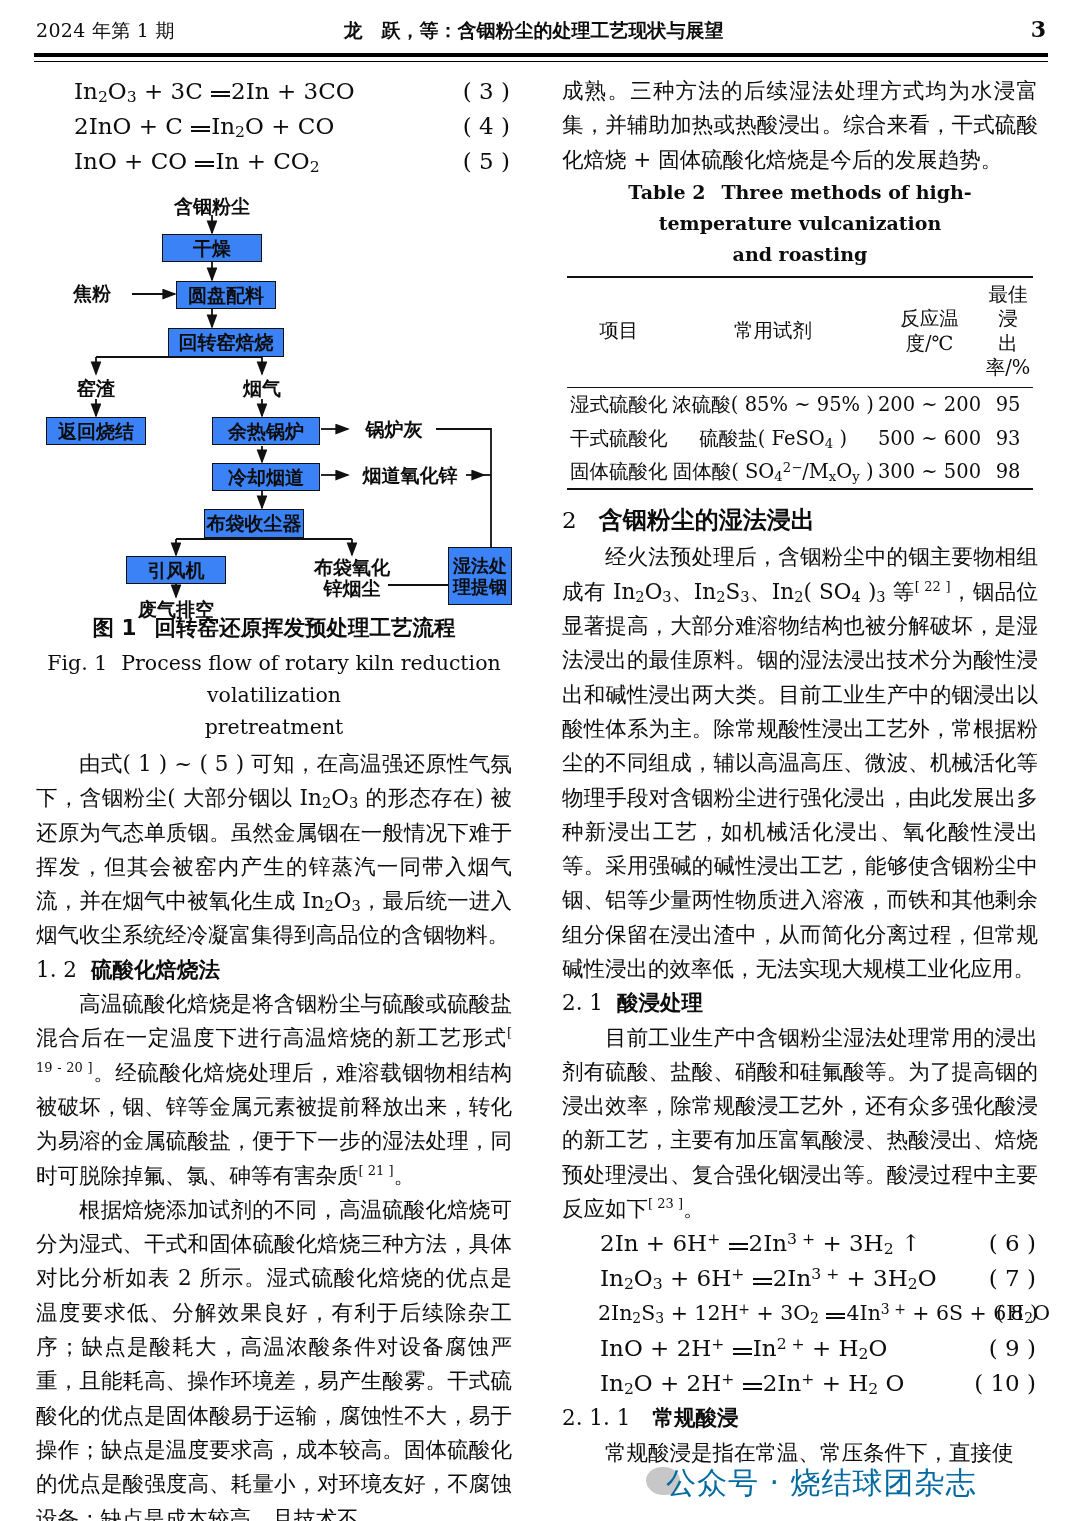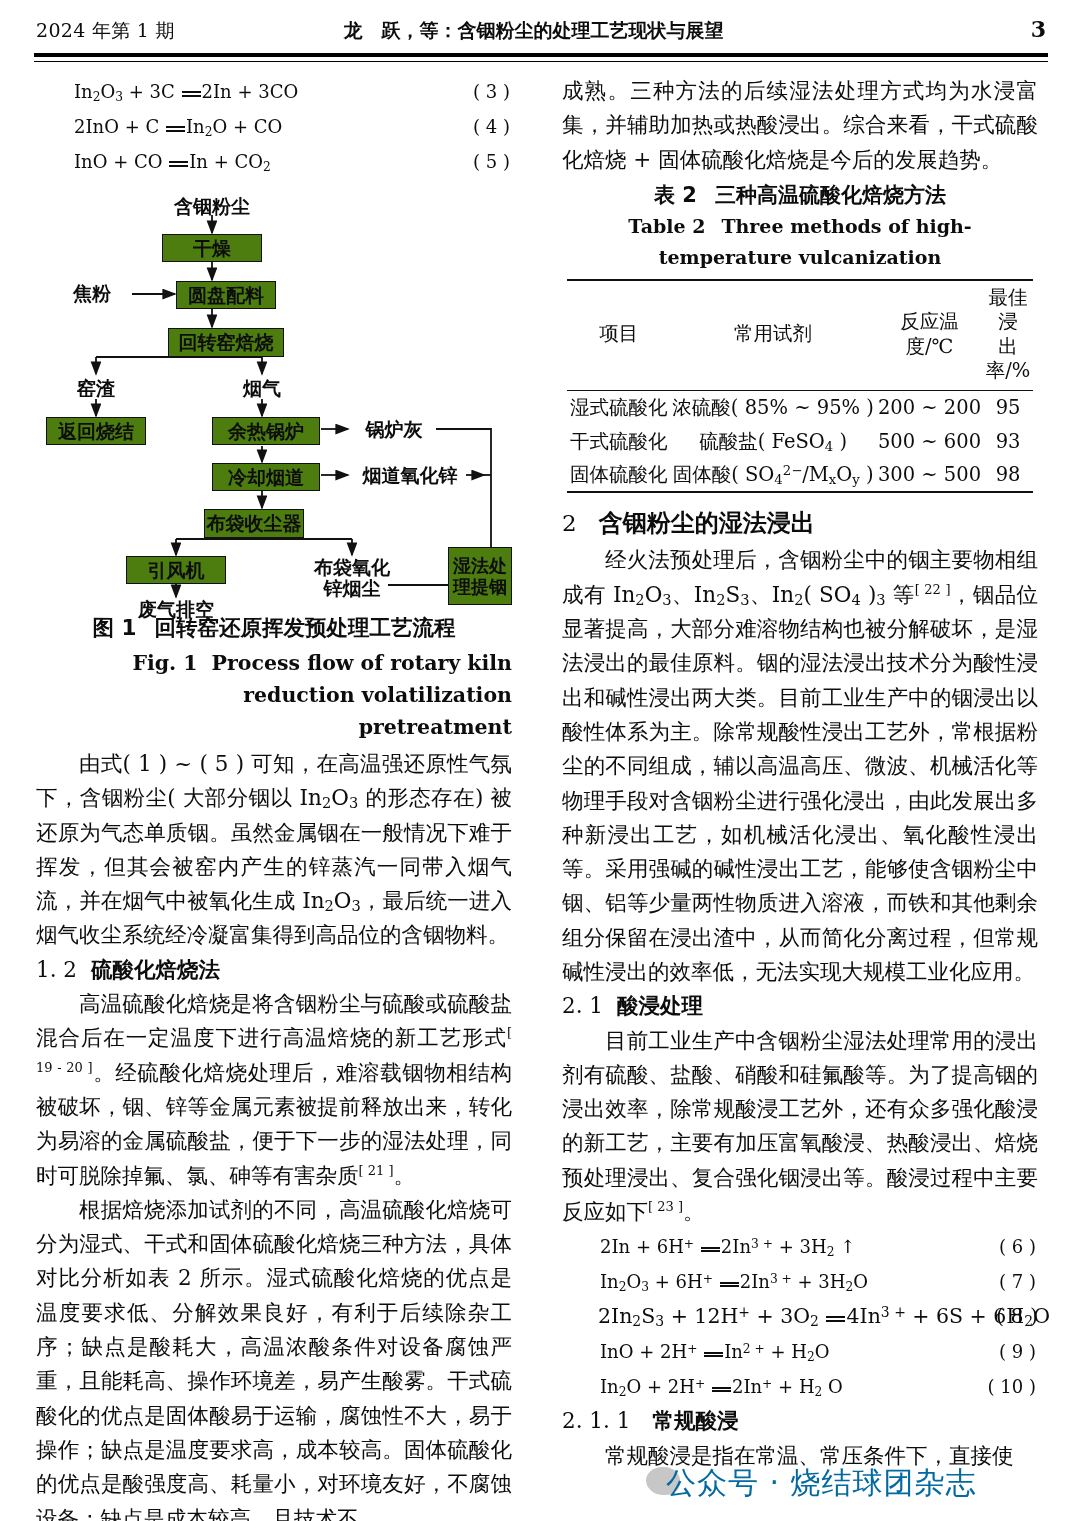--- a/index.html
+++ b/index.html
@@ -117,21 +117,21 @@
   sup.chg {
     font-size: 0.68em;
     vertical-align: 0.45em;
     line-height: 0;
   }
 
   
   .eq-list { margin: 0; }
   .eq-row {
     position: relative;
-    font-size: 18px;
+    font-size: 23px;
     line-height: 35px;
     white-space: nowrap;
   }
   .eq-row .eq-body {
     display: inline-block;
     margin-left: 38px;
   }
   .eq-row .eq-num {
     position: absolute;
     right: 2px;
@@ -173,21 +173,21 @@
     position: absolute;
     border: 1.6px solid #111;
     box-sizing: border-box;
     display: flex;
     align-items: center;
     justify-content: center;
     font-size: 19px;
     font-weight: bold;
     font-family: "DejaVu Serif", "Liberation Serif", serif;
     line-height: 1.18;
-    background: #4d7c0f;
+    background: #3b82f6;
     text-align: center;
   }
   .label {
     position: absolute;
     font-size: 19px;
     font-weight: bold;
     font-family: "DejaVu Serif", "Liberation Serif", serif;
     line-height: 1.18;
     white-space: nowrap;
     text-align: center;
@@ -201,23 +201,23 @@
   .fig-cap-cn {
     text-align: center;
     font-size: 21.5px;
     font-weight: bold;
     font-family: "DejaVu Sans", "Liberation Sans", sans-serif;
     margin: 2px 0 4px 0;
     line-height: 30px;
   }
   .fig-cap-cn .g { display: inline-block; width: 18px; }
   .fig-cap-en {
-    text-align: right;
+    text-align: center;
     font-size: 20.5px;
-    font-weight: bold;
+    font-weight: normal;
     line-height: 32px;
     margin: 0 0 4px 0;
   }
   .fig-cap-en .g { display: inline-block; width: 14px; }
 
   
   .tbl-cap-cn {
     text-align: center;
     font-size: 21px;
     font-weight: bold;
@@ -423,26 +423,24 @@
 
   <p class="body indent">高温硫酸化焙烧是将含铟粉尘与硫酸或硫酸盐混合后在一定温度下进行高温焙烧的新工艺形式<sup class="ref">[ 19 - 20 ]</sup>。经硫酸化焙烧处理后，难溶载铟物相结构被破坏，铟、锌等金属元素被提前释放出来，转化为易溶的金属硫酸盐，便于下一步的湿法处理，同时可脱除掉氟、氯、砷等有害杂质<sup class="ref">[ 21 ]</sup>。</p>
 
   <p class="body indent">根据焙烧添加试剂的不同，高温硫酸化焙烧可分为湿式、干式和固体硫酸化焙烧三种方法，具体对比分析如表 2 所示。湿式硫酸化焙烧的优点是温度要求低、分解效果良好，有利于后续除杂工序；缺点是酸耗大，高温浓酸条件对设备腐蚀严重，且能耗高、操作环境差，易产生酸雾。干式硫酸化的优点是固体酸易于运输，腐蚀性不大，易于操作；缺点是温度要求高，成本较高。固体硫酸化的优点是酸强度高、耗量小，对环境友好，不腐蚀设备；缺点是成本较高，且技术不</p>
 </div>
 
 <div class="col col-right">
 
   <p class="body">成熟。三种方法的后续湿法处理方式均为水浸富集，并辅助加热或热酸浸出。综合来看，干式硫酸化焙烧 + 固体硫酸化焙烧是今后的发展趋势。</p>
 
-  <div class="tbl-cap-cn">
-    <span>表 2</span><span class="g"></span><span>三种高温硫酸化焙烧方法</span>
-  </div>
   <div class="tbl-cap-en">
     <span>Table 2</span><span class="g"></span><span>Three methods of high-temperature vulcanization</span>
   </div>
+  <div class="tbl-cap-en" style="margin-top:-6px;">and roasting</div>
 
   <table class="data">
     <thead>
       <tr class="top-rule">
         <th class="c1">项目</th>
         <th class="c2">常用试剂</th>
         <th class="c3">反应温<br>度/℃</th>
         <th class="c4">最佳浸<br>出率/%</th>
       </tr>
     </thead>

